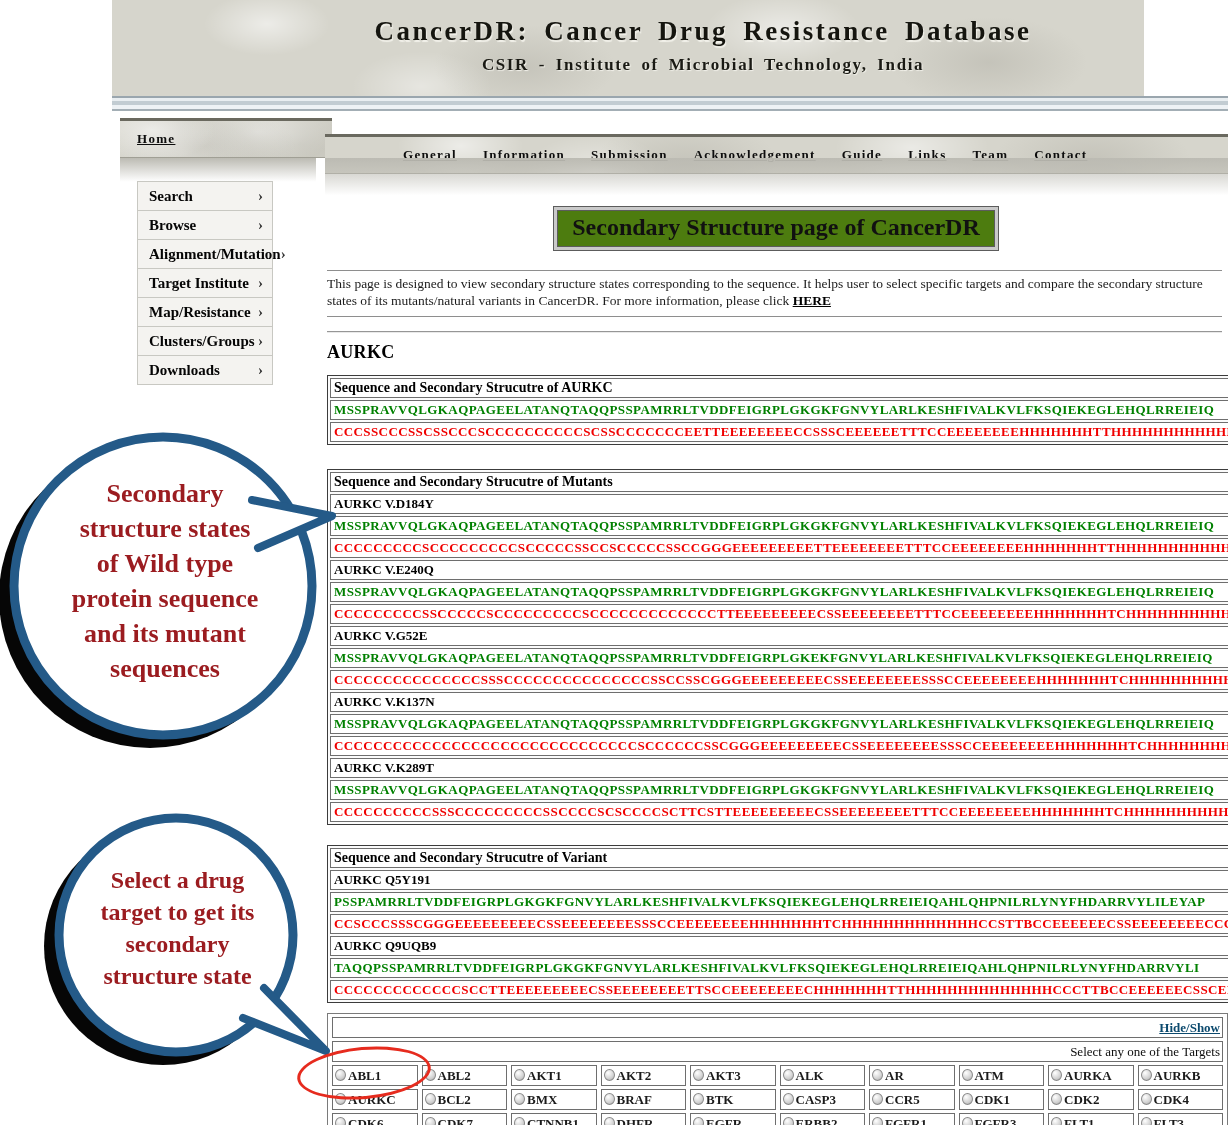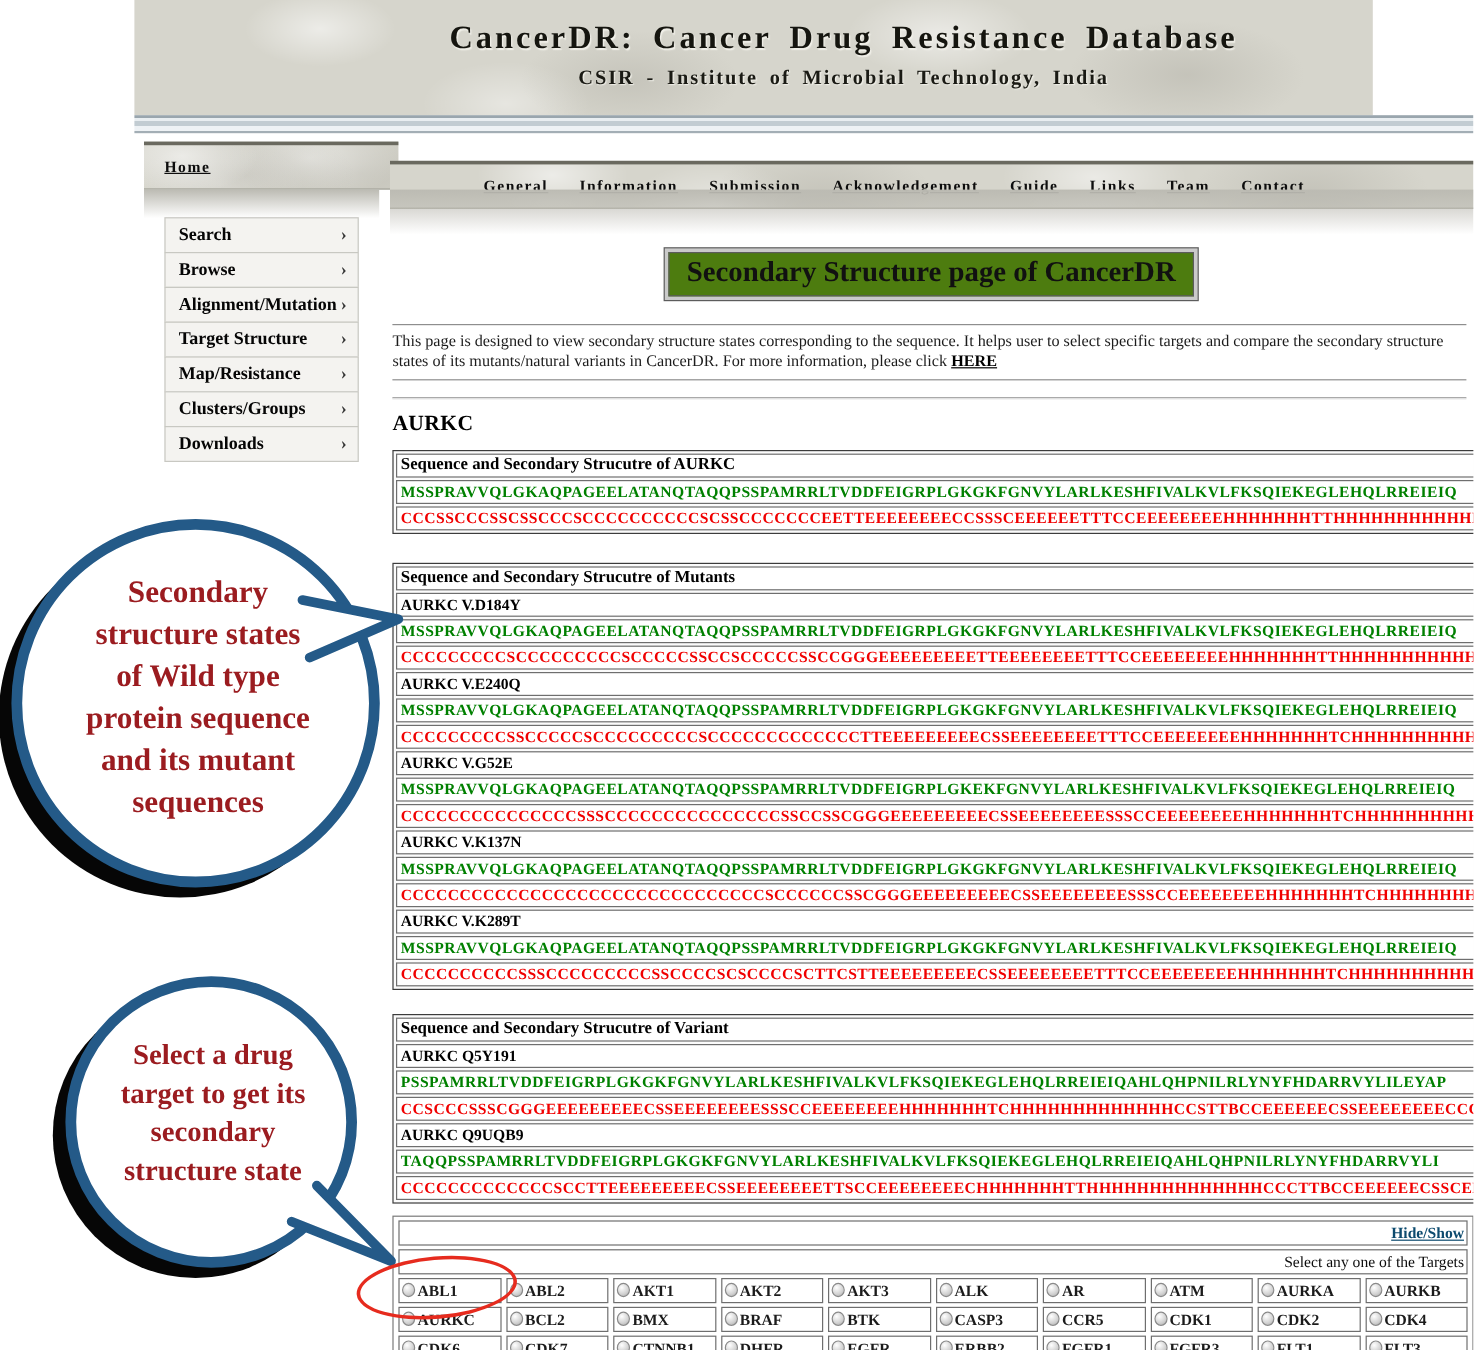--- a/index.html
+++ b/index.html
@@ -23,21 +23,21 @@
   
   #home-bar{left:120px;top:118px;width:212px;height:40px;border-top:3px solid #6a695f;border-bottom:1px solid #a09f95;
             display:flex;align-items:center;box-sizing:border-box;}
   #top-nav{left:325px;top:118px;width:903px;height:40px;border-top:3px solid #6a695f;border-bottom:1px solid #a09f95;
            display:flex;align-items:center;gap:26px;padding-left:78px;box-sizing:border-box;margin-top:16px;}
   .navlink{font-size:13px;font-weight:bold;letter-spacing:1.3px;color:#0d0d0d;text-decoration:underline;white-space:nowrap;}
   .fade{background:linear-gradient(#bcbbb3,rgba(255,255,255,0) 85%);}
   #fade-main{left:325px;top:158px;width:903px;height:44px;}
   #fade-home{left:120px;top:158px;width:196px;height:28px;}
   
-  #sidebar-menu{left:137px;top:182px;width:162px;}
+  #sidebar-menu{left:137px;top:182px;width:136px;}
   .sb-item{height:30px;box-sizing:border-box;border:1px solid #c8c8c2;margin-top:-1px;background:#f4f3f0;
            display:flex;align-items:center;justify-content:space-between;padding:0 9px 0 11px;cursor:default;}
   .sb-item .lbl{font-size:15px;font-weight:bold;color:#050505;}
   .sb-item .chev{font-size:15px;color:#333;font-weight:bold;}
   
   #main{left:327px;top:160px;width:940px;}
   #title-row{width:898px;text-align:center;margin-top:46px;}
   #page-title-box{display:inline-block;background:#4d7c0f;border:1px solid #5c5c5c;
      box-shadow:0 0 0 3px #cacaca,0 0 0 4px #5c5c5c;padding:3px 14px 5px;margin-top:4px;
      font-size:24px;font-weight:bold;color:#111;}
@@ -111,21 +111,21 @@
       </div>
       <div class="sb-item">
         <span class="lbl">Browse</span>
         <span class="chev">›</span>
       </div>
       <div class="sb-item">
         <span class="lbl">Alignment/Mutation</span>
         <span class="chev">›</span>
       </div>
       <div class="sb-item">
-        <span class="lbl">Target Structure</span>
+        <span class="lbl">Target Institute</span>
         <span class="chev">›</span>
       </div>
       <div class="sb-item">
         <span class="lbl">Map/Resistance</span>
         <span class="chev">›</span>
       </div>
       <div class="sb-item">
         <span class="lbl">Clusters/Groups</span>
         <span class="chev">›</span>
       </div>

